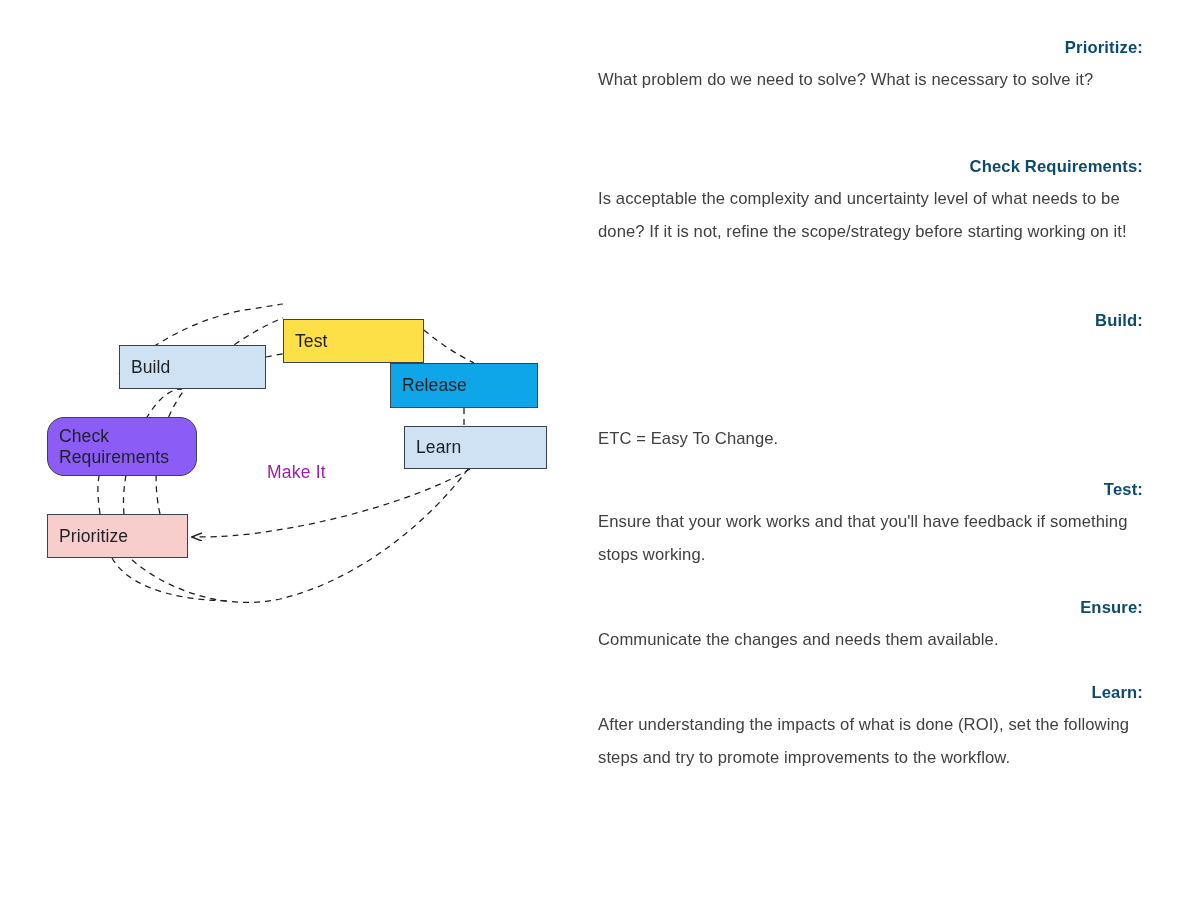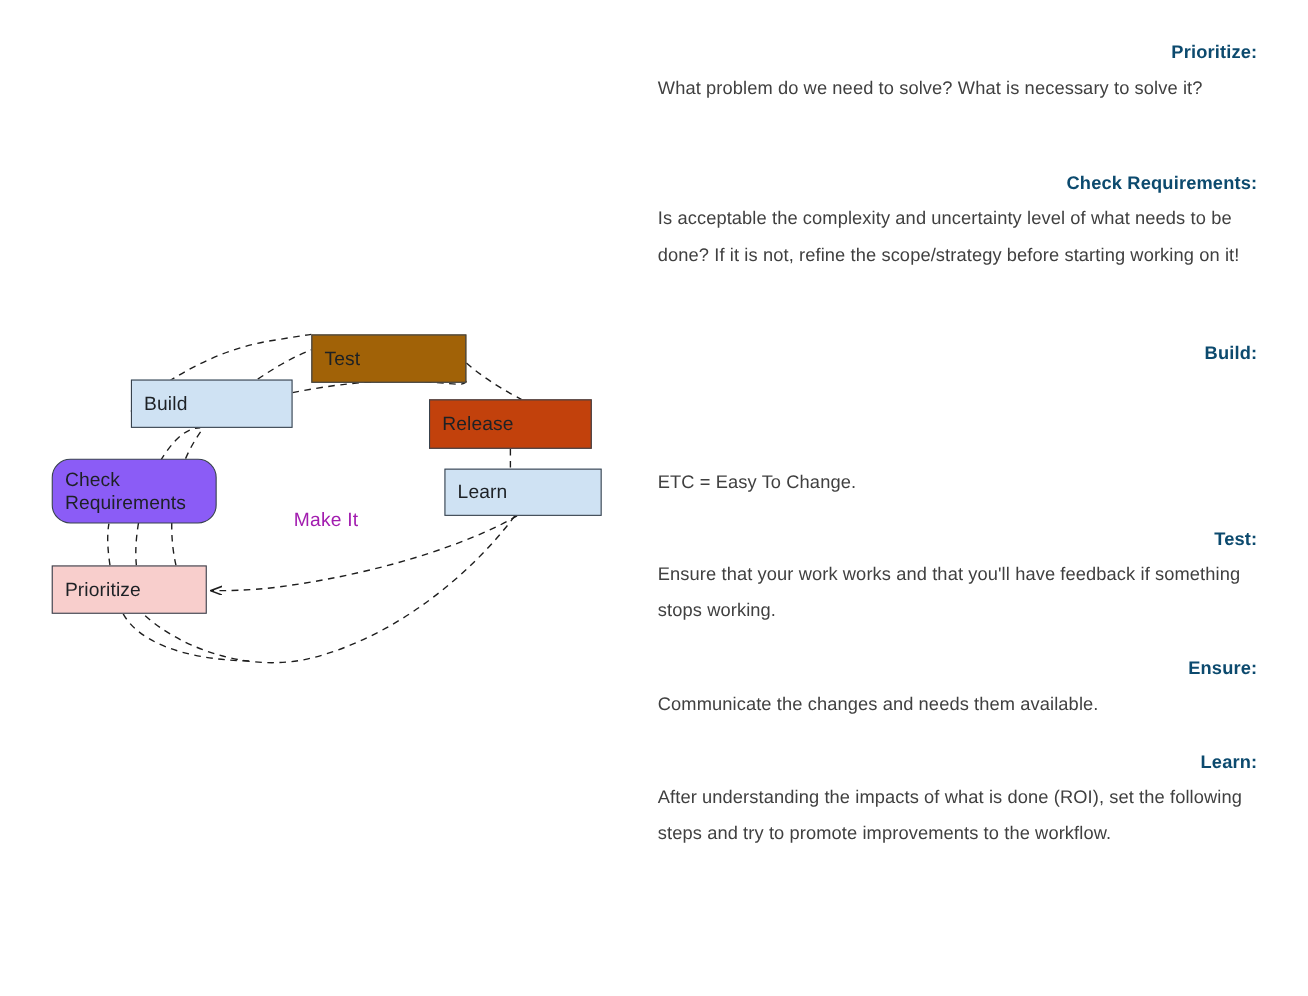--- a/index.html
+++ b/index.html
@@ -115,29 +115,29 @@
       <path d="M464,408 L464,426"></path>
 
       <path d="M470,469 C440,487 360,520 250,534 C225,537 205,537 192,537" marker-end="url(#arrowhead)"></path>
 
       <path d="M468,469 C430,520 360,580 280,599 C220,612 160,586 130,558"></path>
 
       <path d="M112,558 C124,580 160,600 230,601"></path>
     </g>
   </svg>
 
-  <div class="node-box" style="left:283px; top:304px; width:141px; height:44px; background:#a16207;">
+  <div class="node-box" style="left:283px; top:319px; width:141px; height:44px; background:#fde047;">
     <span>Test</span>
   </div>
 
   <div class="node-box" style="left:119px; top:345px; width:147px; height:44px; background:#cfe2f3;">
     <span>Build</span>
   </div>
 
-  <div class="node-box" style="left:390px; top:363px; width:148px; height:45px; background:#c2410c;">
+  <div class="node-box" style="left:390px; top:363px; width:148px; height:45px; background:#0ea5e9;">
     <span>Release</span>
   </div>
 
   <div class="node-box" style="left:404px; top:426px; width:143px; height:43px; background:#cfe2f3;">
     <span>Learn</span>
   </div>
 
   <div class="node-box two-line" style="left:47px; top:417px; width:150px; height:59px; background:#8b5cf6;border-radius:17px;">
     <span>Check
 Requirements</span>

